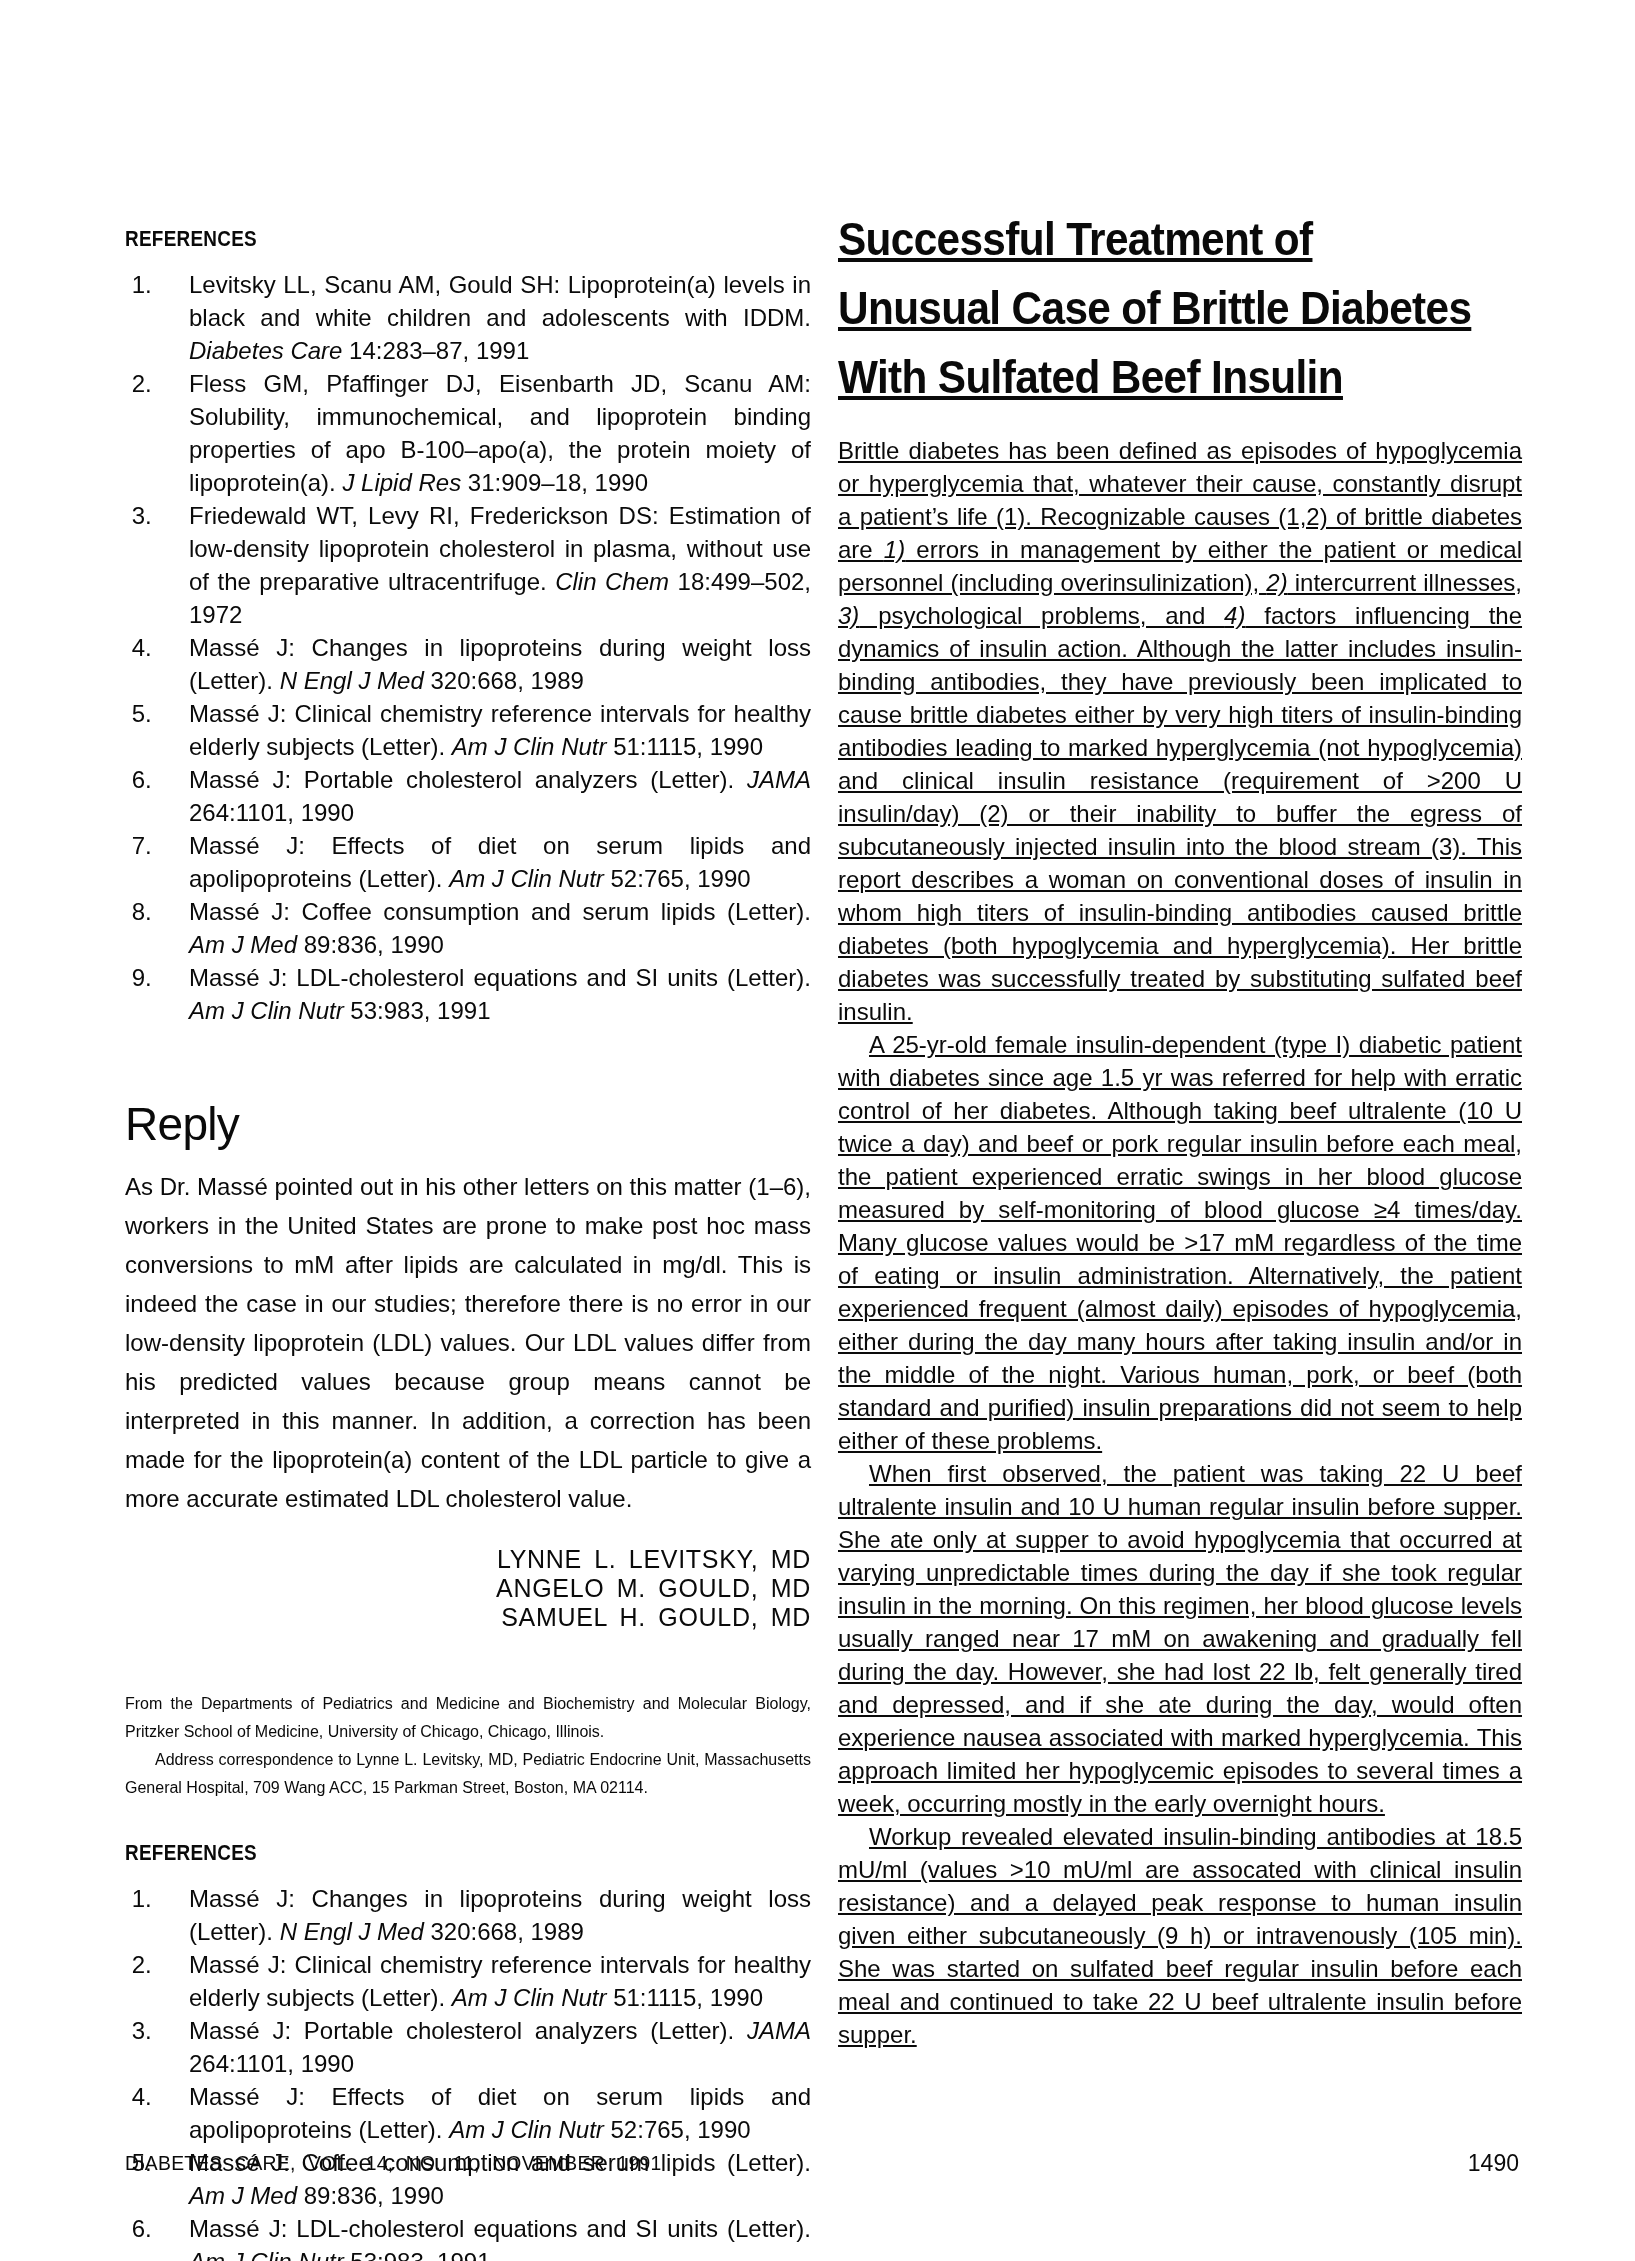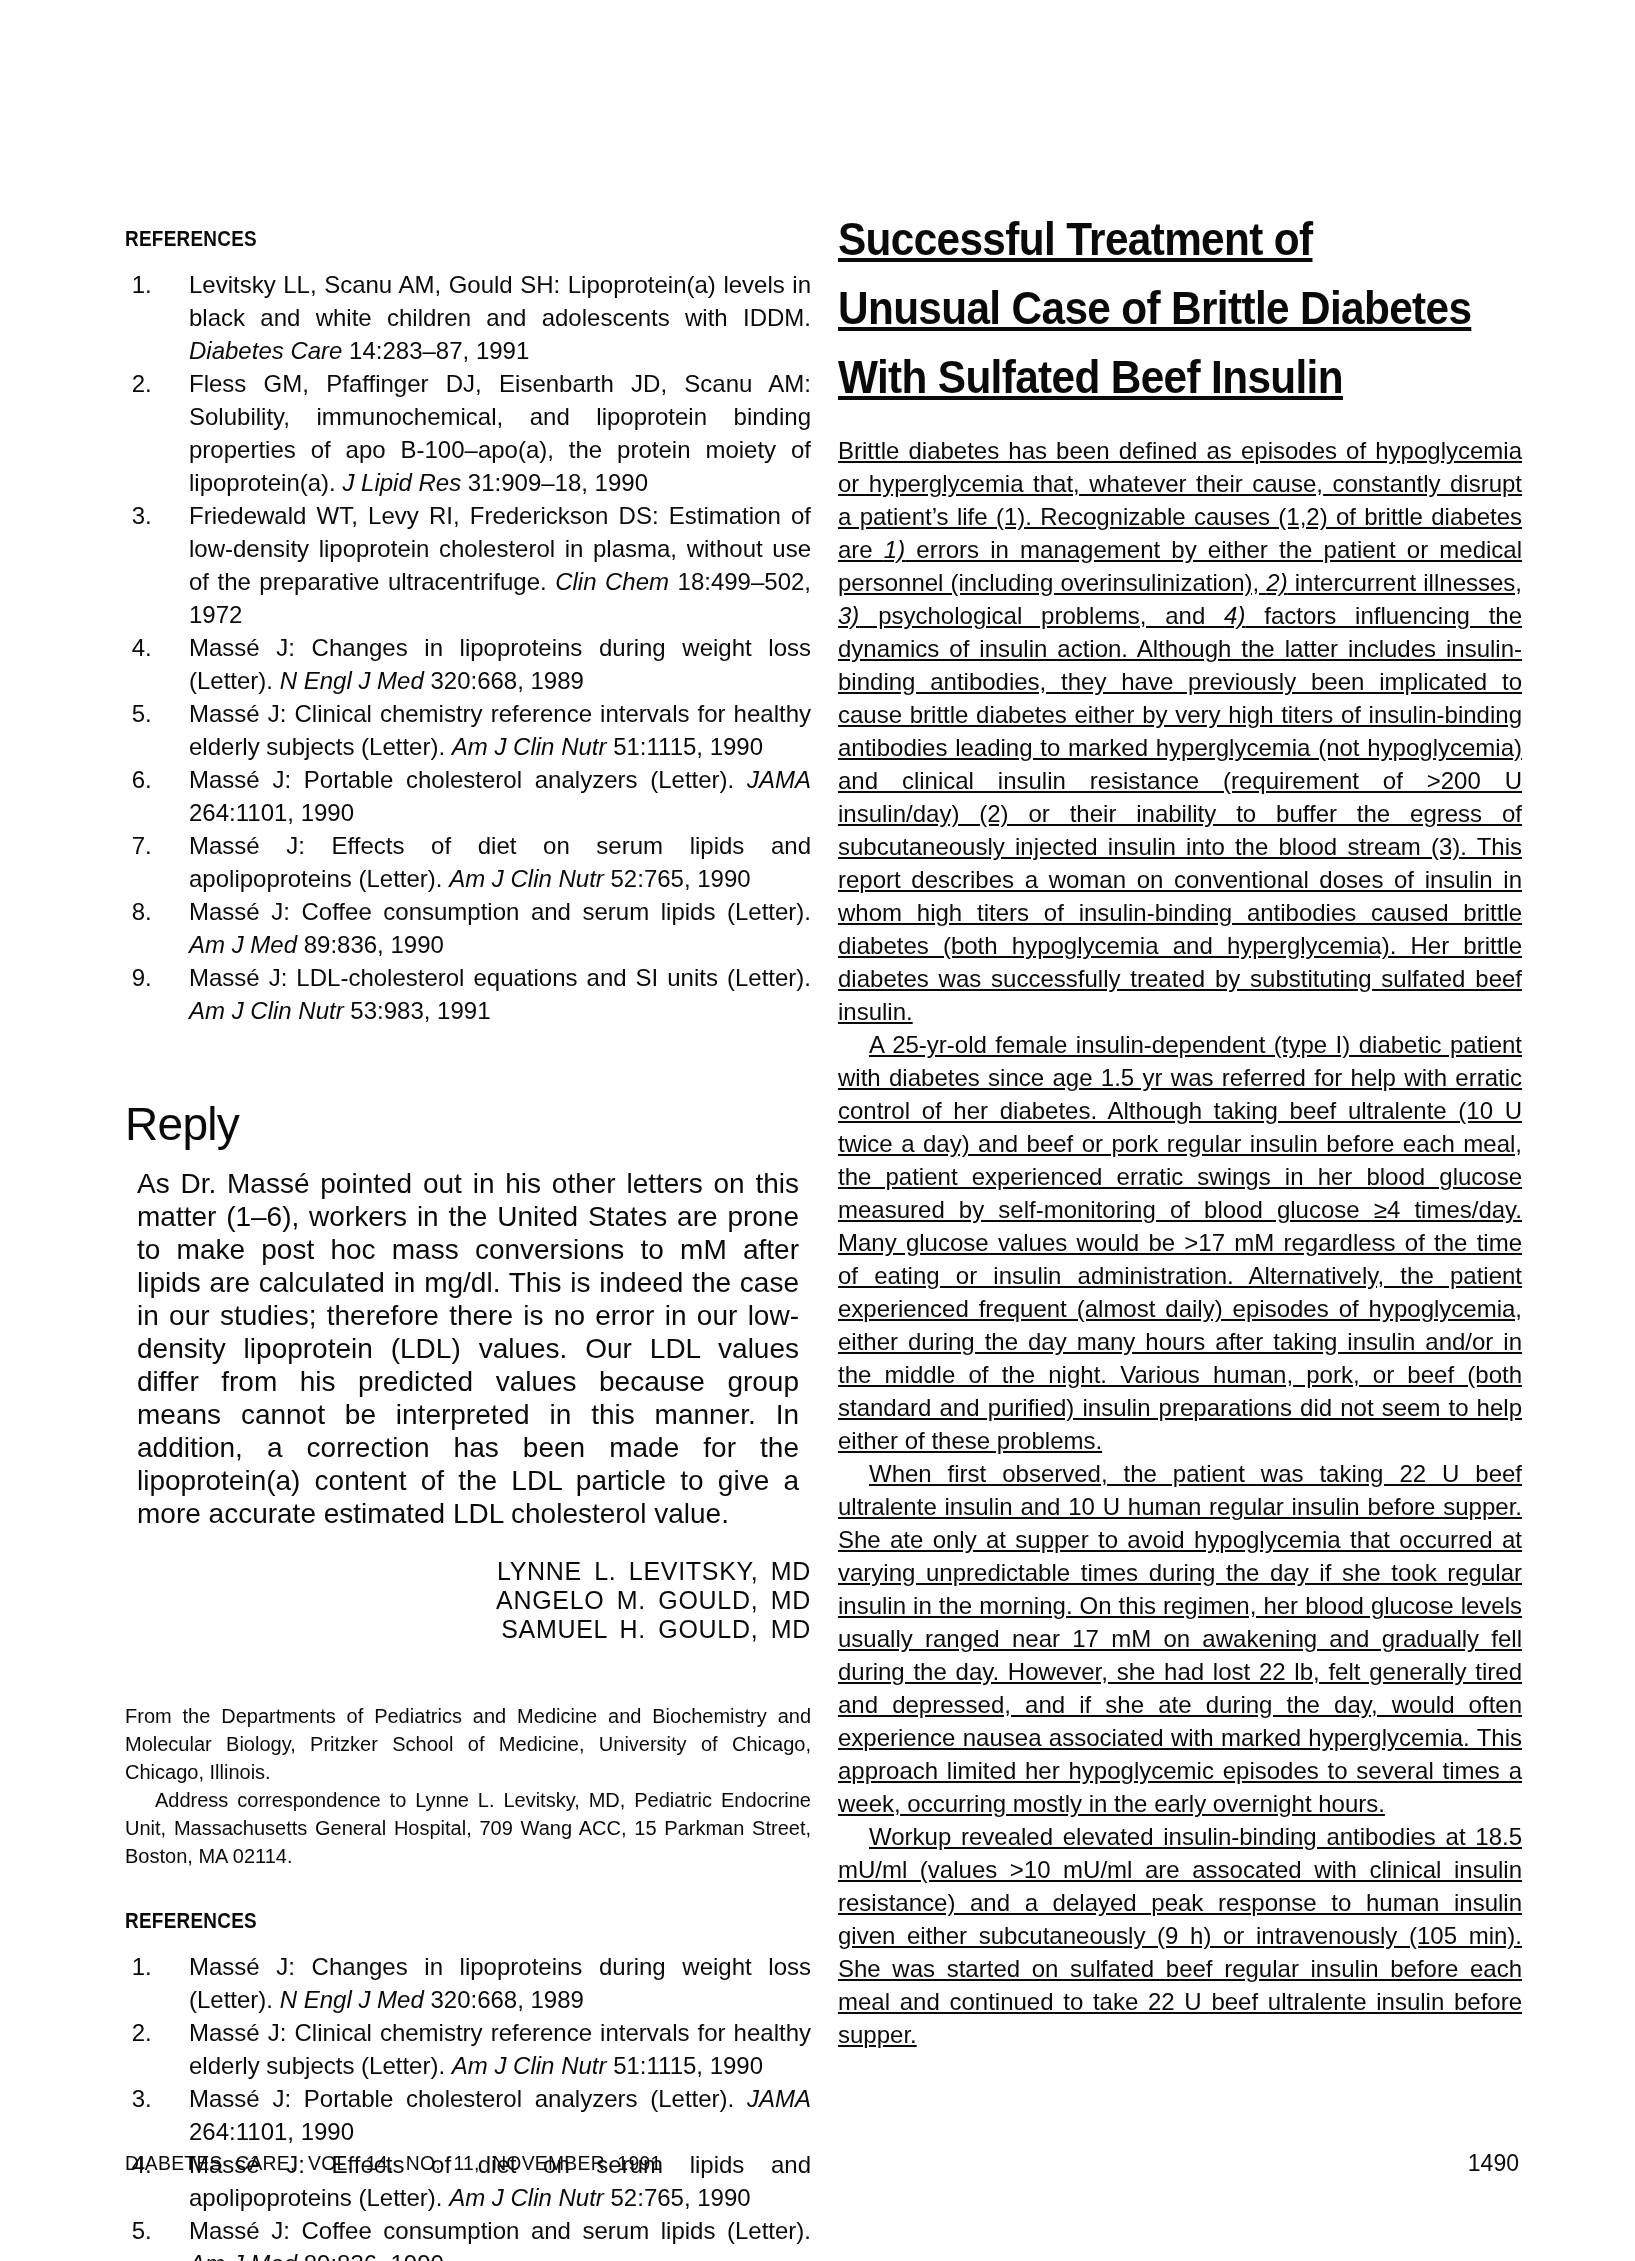--- a/index.html
+++ b/index.html
@@ -28,26 +28,26 @@
   .refs-heading {
     font-size:21.5px; font-weight:bold; margin:0 0 16px 0;
     letter-spacing:0.3px; transform:scaleX(0.88); transform-origin:left center;
   }
   .ref-list { list-style:none; margin:0; padding:0; font-size:24px; line-height:33px; text-align:justify; }
   .ref-item { position:relative; padding-left:64px; }
   .ref-num  { position:absolute; left:6.7px; top:0; }
   .ref-text i { font-style:italic; }
 
   .reply-heading { font-size:46px; font-weight:normal; letter-spacing:-0.7px; margin:70px 0 16px 0; }
-  .reply-body { font-size:28px; line-height:33px; text-align:justify; margin:12px; }
+  .reply-body { font-size:24px; line-height:39px; text-align:justify; margin:0; }
 
   .signatures { margin-top:27px; text-align:right; font-size:25px; line-height:29px;
                 letter-spacing:0.7px; word-spacing:4.7px; }
 
-  .affiliation { margin-top:58px; font-size:20px; line-height:28px; text-align:justify; }
+  .affiliation { margin-top:58px; font-size:16px; line-height:28px; text-align:justify; }
   .affiliation p { margin:0; }
   .affiliation p + p { text-indent:30px; }
 
   .refs-2 { margin-top:39px; }
 
   
   .article-title { font-size:47px; line-height:69px; font-weight:bold; letter-spacing:-0.7px;
                    margin:0 0 23px 0; transform:scaleX(0.90); transform-origin:left center;
                    white-space:nowrap; }
   .article-body p { font-size:24px; line-height:33px; text-align:justify; margin:0; }

